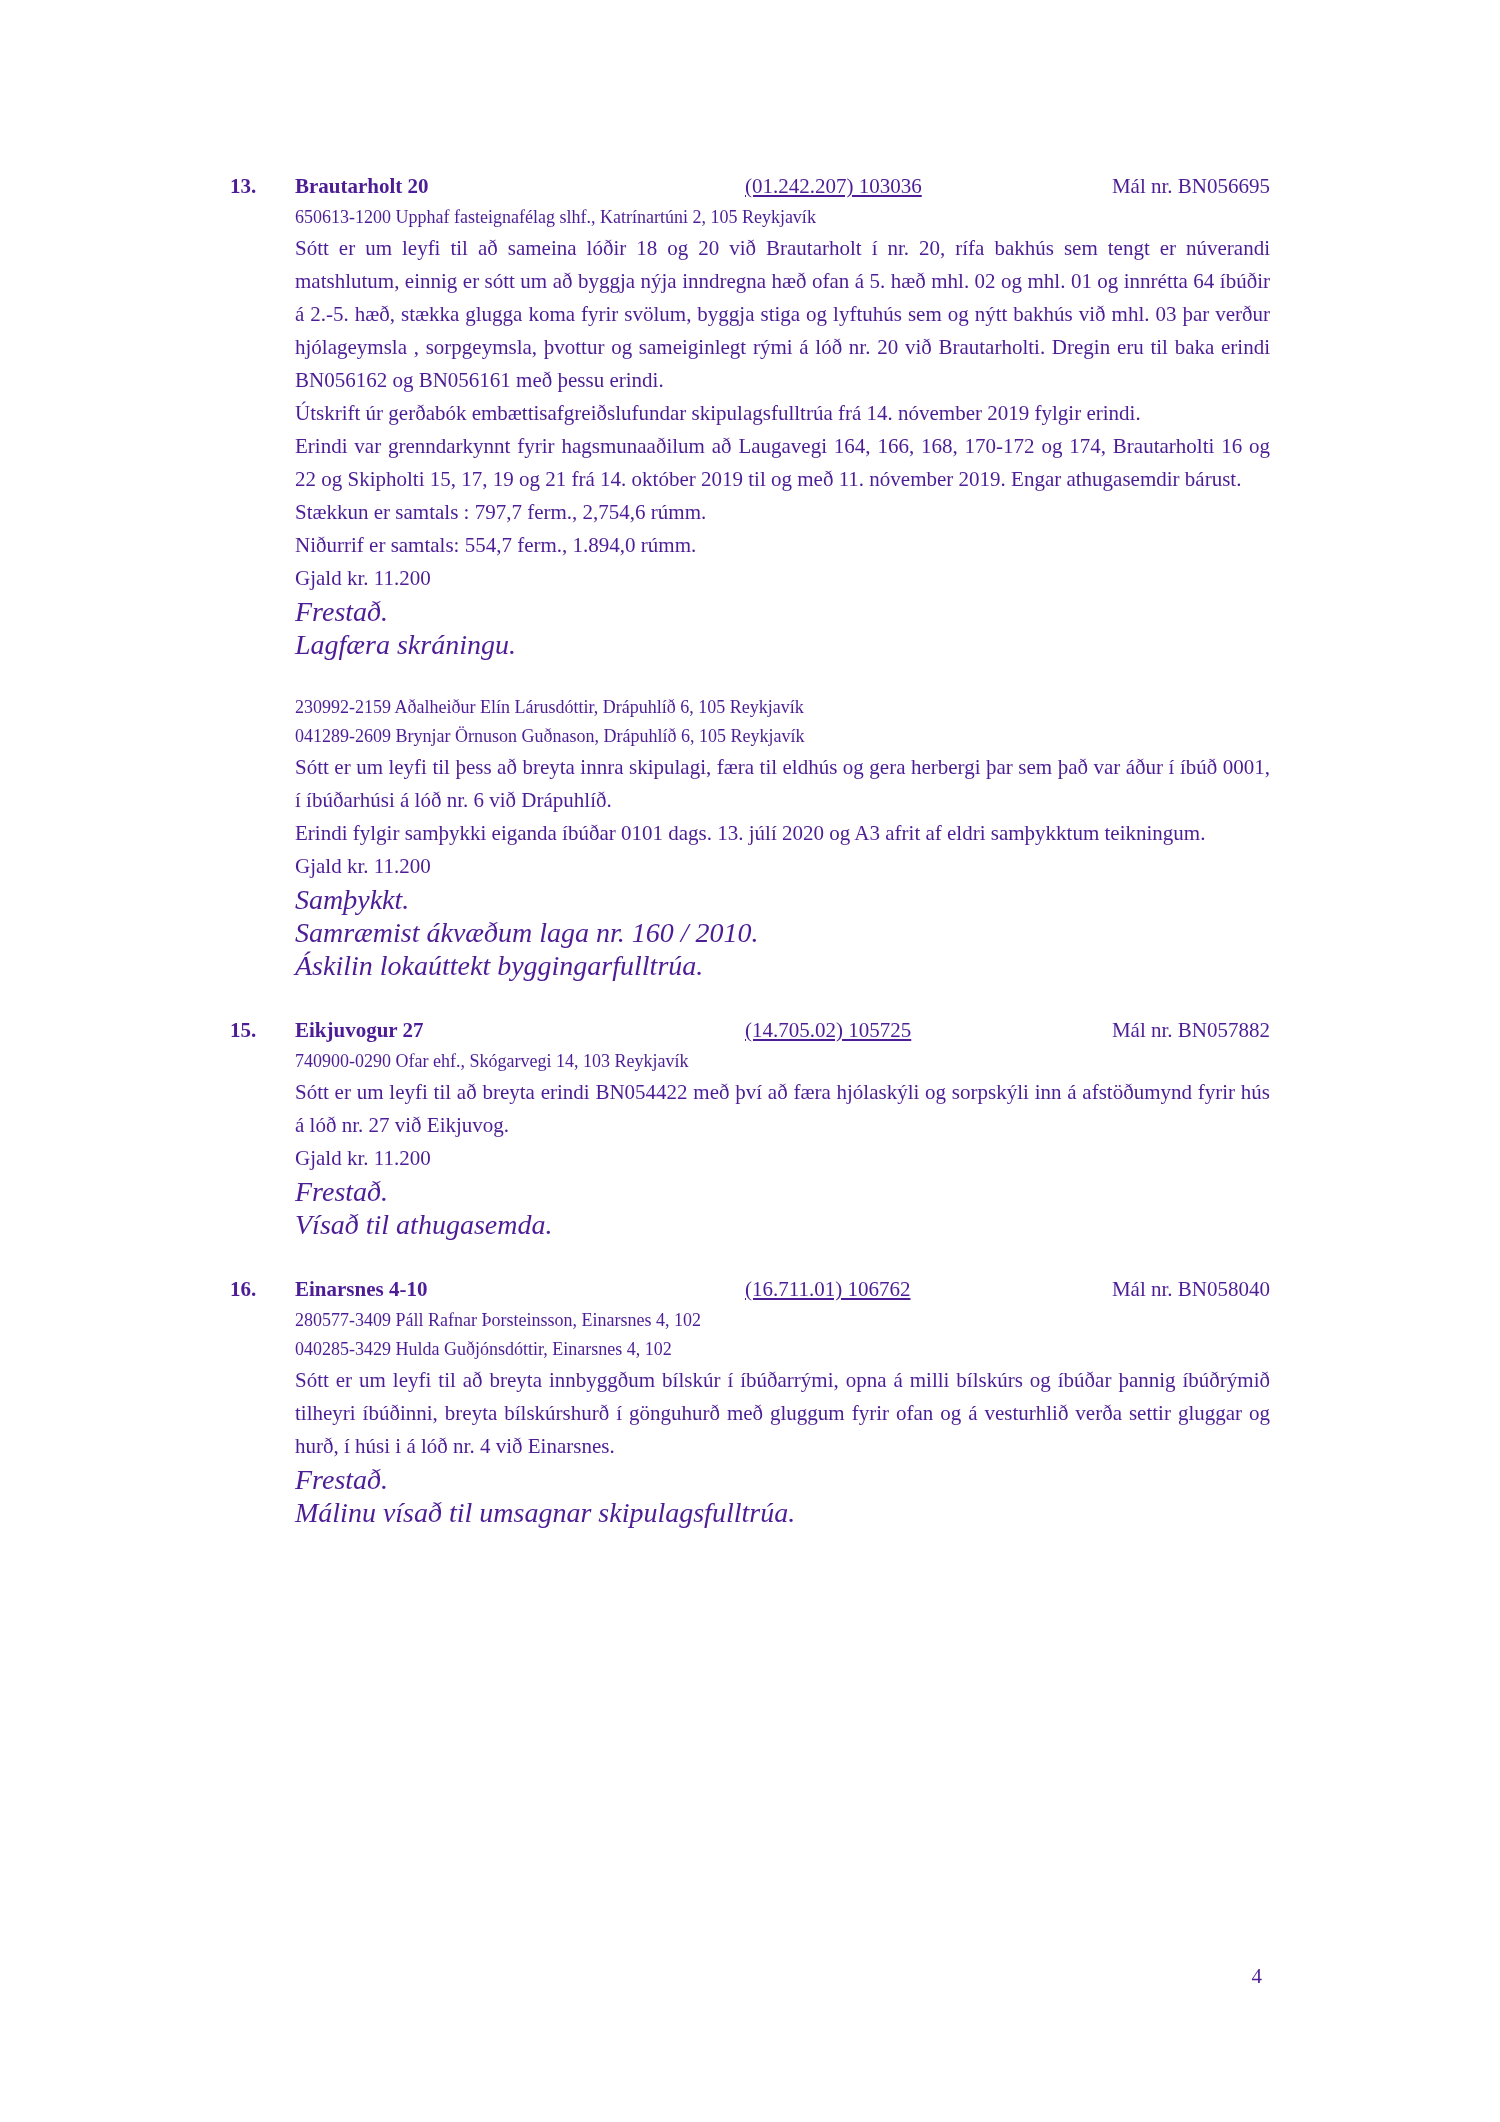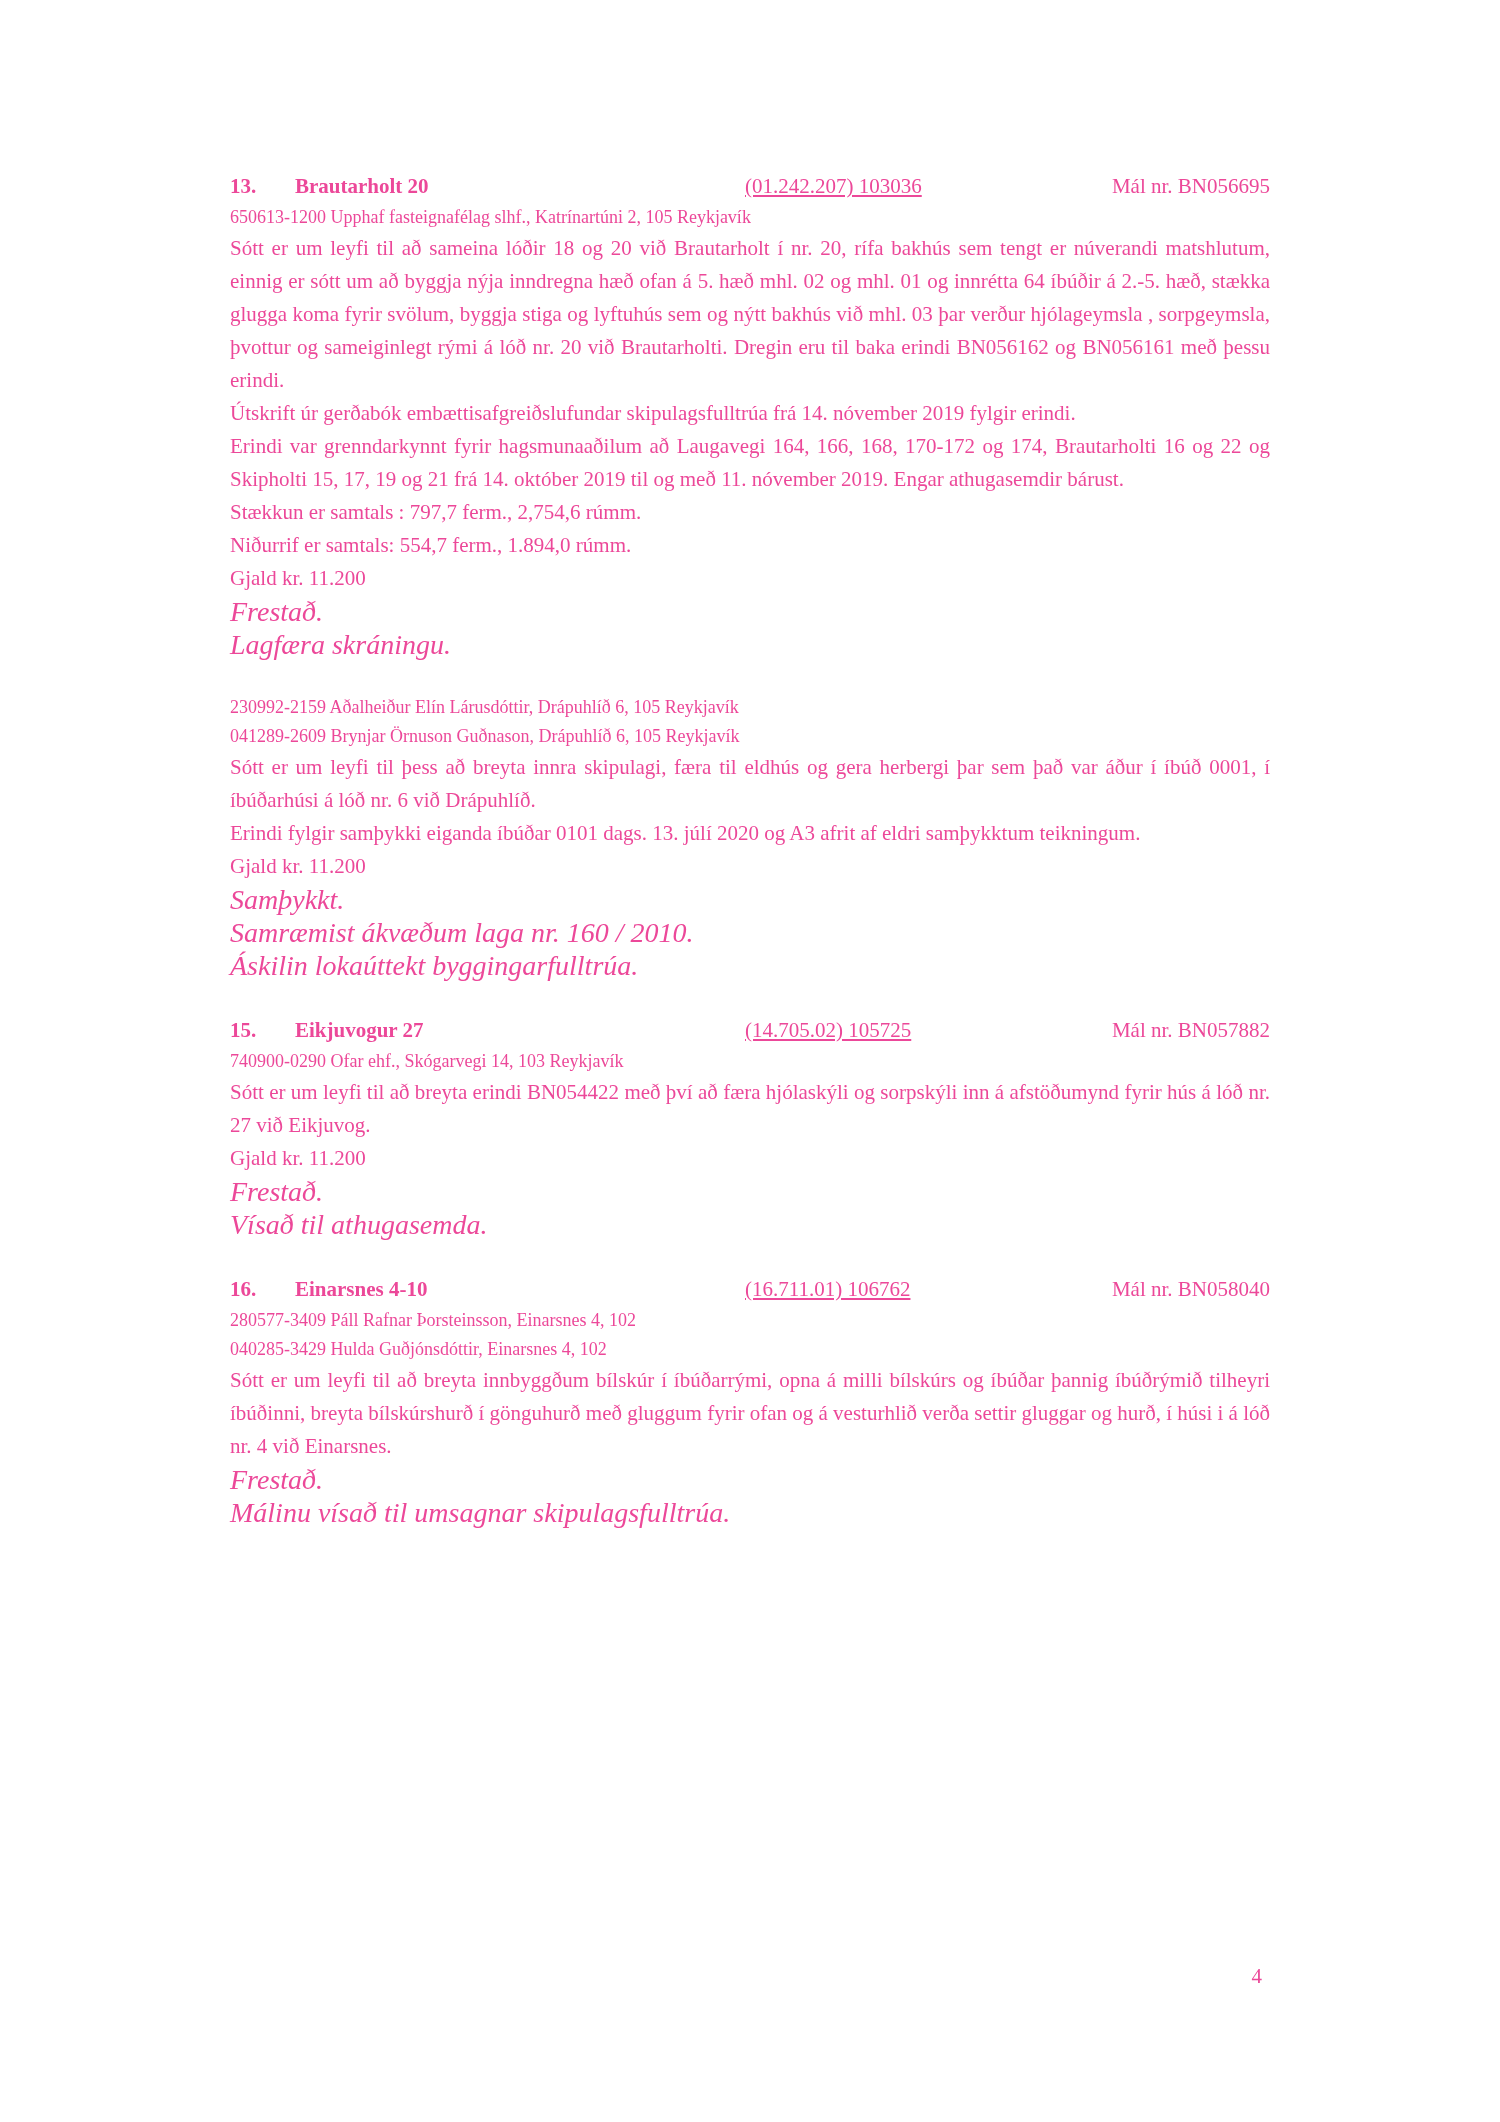--- a/index.html
+++ b/index.html
@@ -2,21 +2,21 @@
 <html><head>
 <meta charset="utf-8">
 <style>
   * { margin: 0; padding: 0; box-sizing: border-box; }
   html, body { background: #ffffff; }
   .page {
     position: relative;
     width: 1500px;
     height: 2122px;
     background: #ffffff;
-    color: #ec4899;
+    color: #4c1d95;
     font-family: "Liberation Serif", "DejaVu Serif", serif;
     overflow: hidden;
   }
   .content {
     position: absolute;
     left: 230px;
     top: 170px;
     width: 1040px;
   }
   .item + .item { margin-top: 32px; }
@@ -31,21 +31,21 @@
     font-weight: bold;
     flex: none;
   }
   .item-title {
     width: 450px;
     font-weight: bold;
     flex: none;
   }
   .item-ref { flex: 1 1 auto; text-decoration: underline; }
   .item-case { text-align: right; white-space: nowrap; flex: none; }
-  .item-body { }
+  .item-body { margin-left: 65px; }
   .party-line {
     font-size: 18px;
     line-height: 29px;
   }
   .body-par {
     font-size: 21px;
     line-height: 33px;
     text-align: justify;
   }
   .italic-line {

